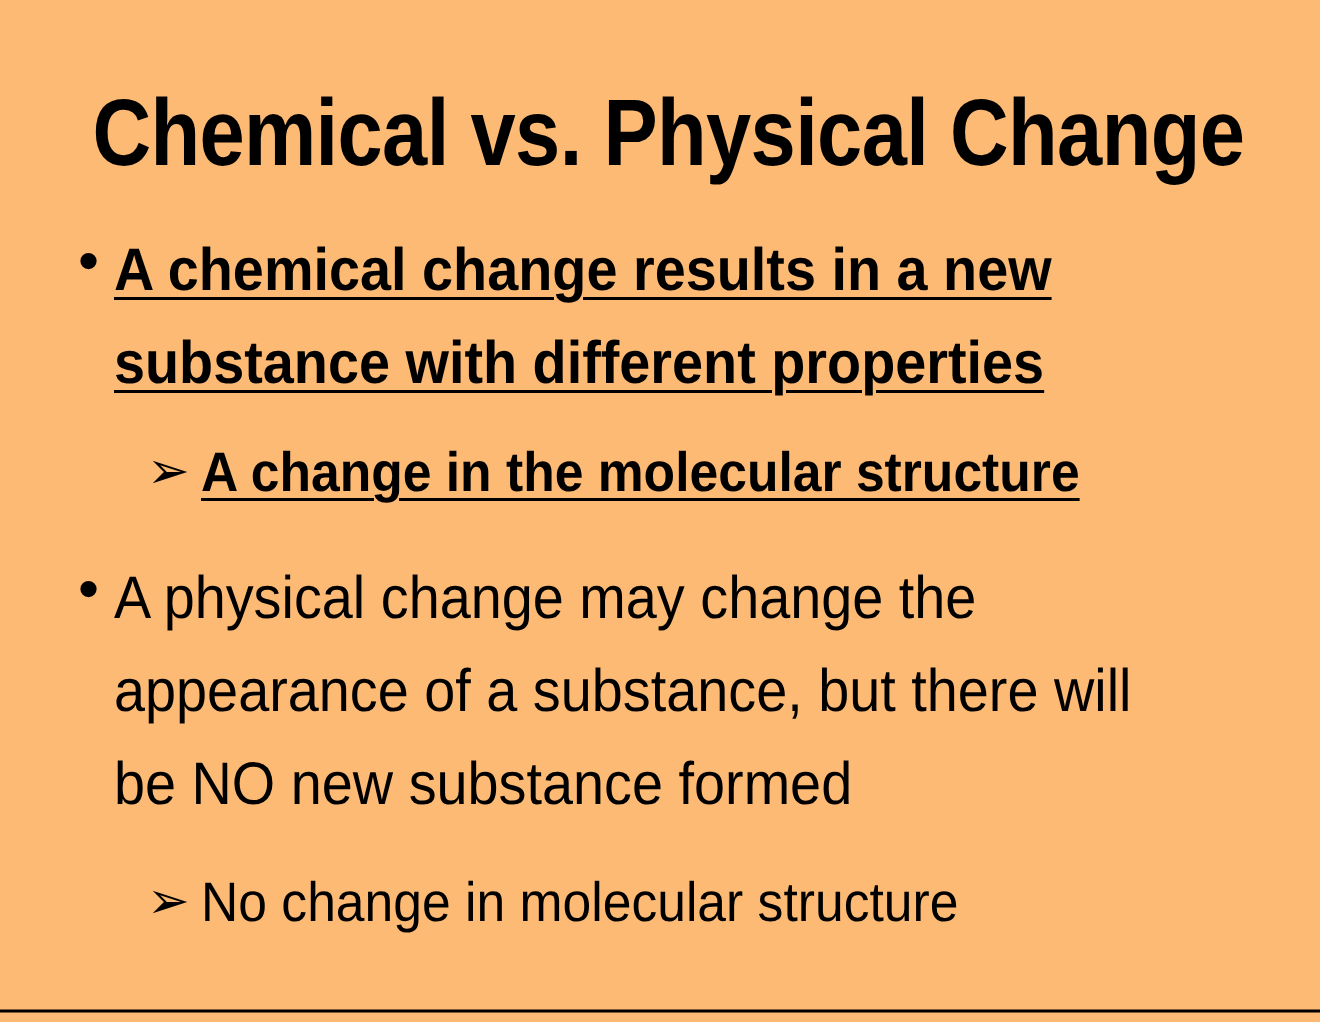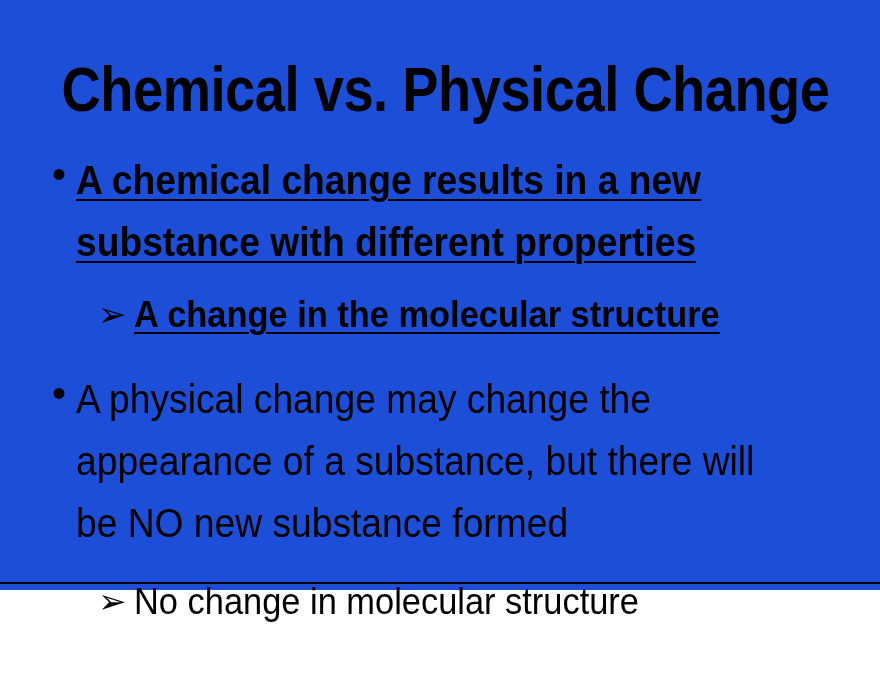--- a/index.html
+++ b/index.html
@@ -12,22 +12,22 @@
     width: 880px;
     height: 681px;
     overflow: hidden;
     font-family: "Liberation Sans", sans-serif;
     color: #000000;
   }
 
   .slide {
     position: relative;
     width: 880px;
-    height: 590px;
-    background: #1d4ed8;
+    height: 681px;
+    background: #fdba74;
     box-sizing: border-box;
   }
 
   
   .slide-title {
     position: absolute;
     left: 0;
     top: 56px;
     width: 880px;
     text-align: center;

